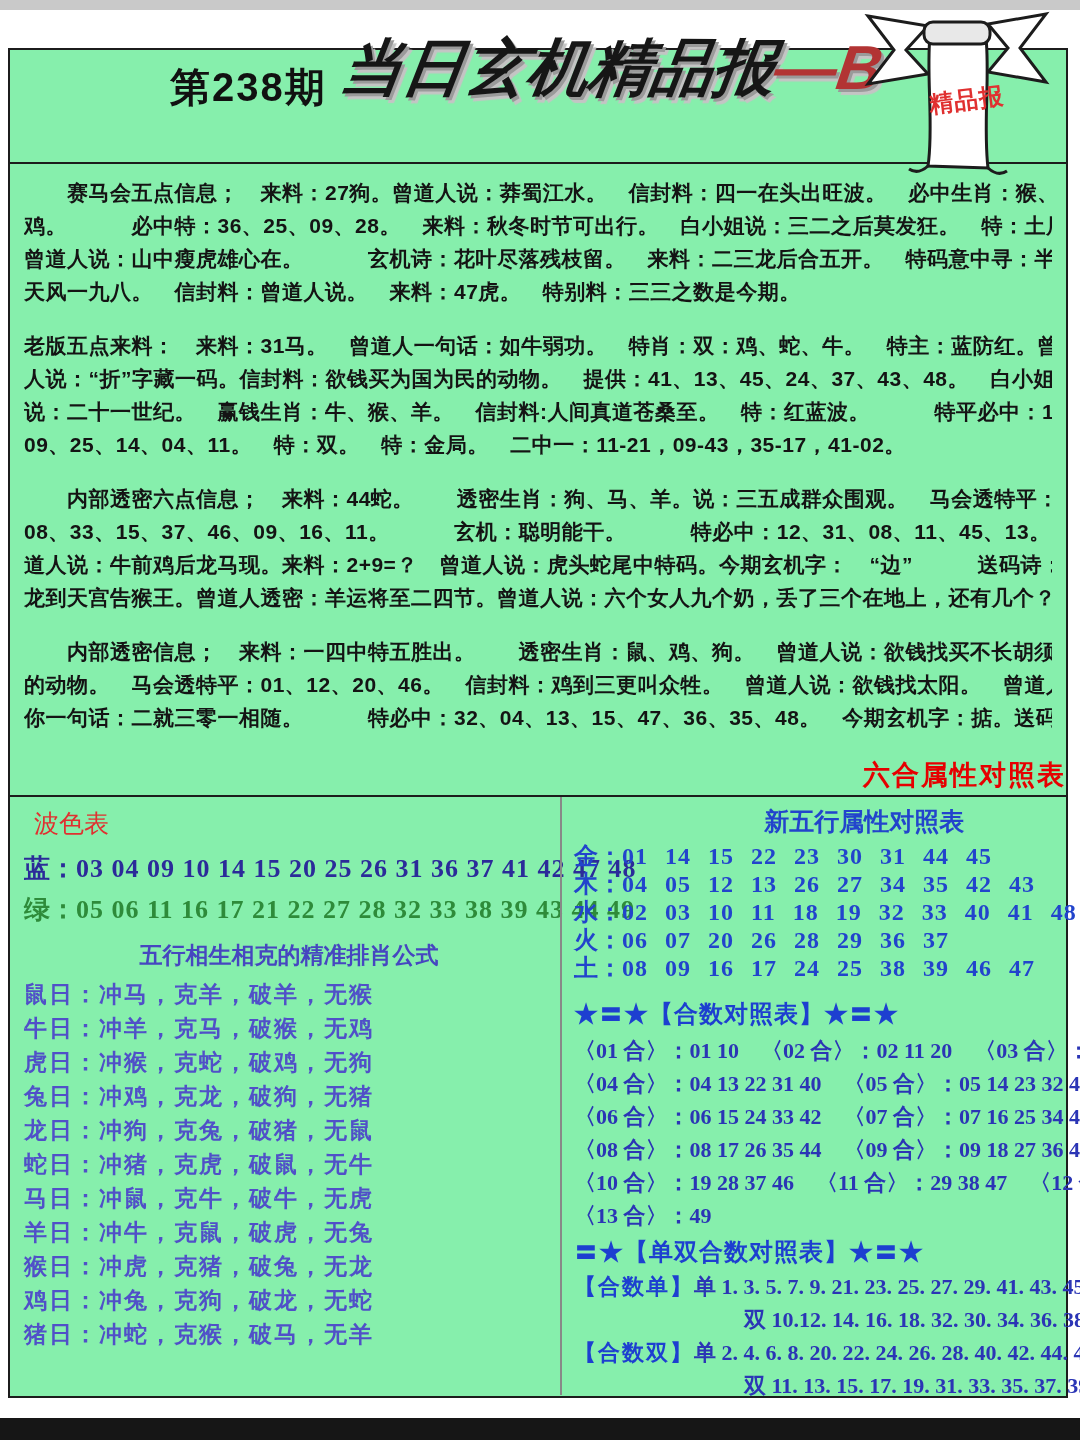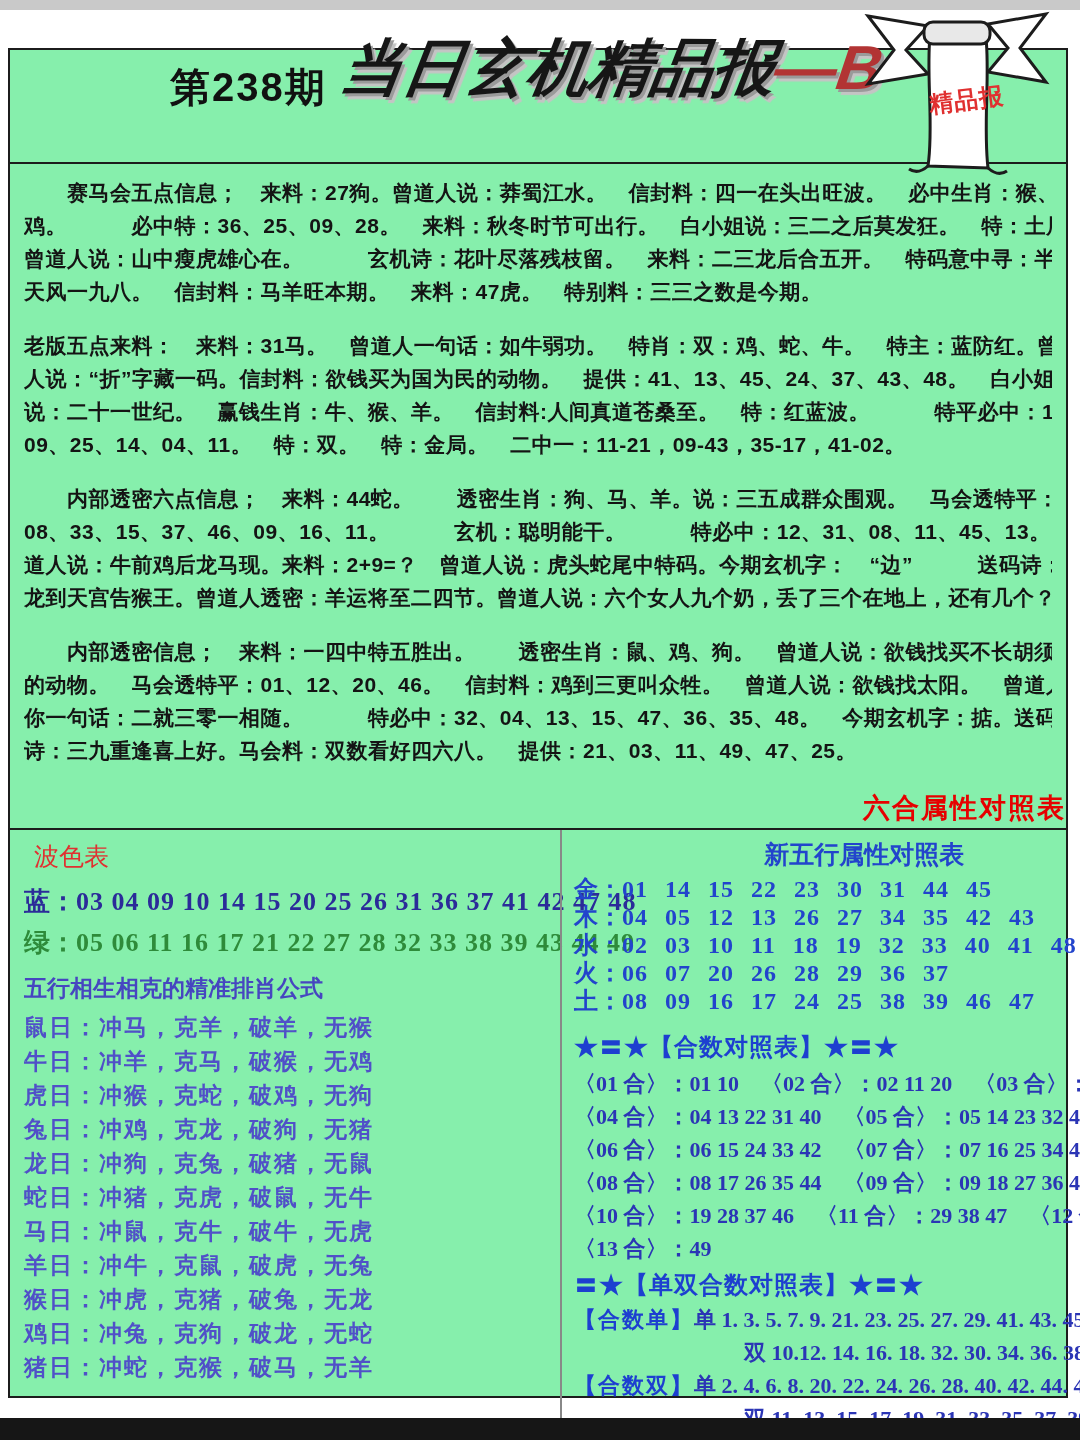--- a/index.html
+++ b/index.html
@@ -52,21 +52,21 @@
 
   
   .columns{display:flex;height:598px;}
   .col-left{width:550px;box-sizing:border-box;padding:8px 6px 0 14px;}
   .col-right{flex:1;box-sizing:border-box;border-left:2px solid #888;padding:6px 6px 0 12px;}
 
   .bose-title{font-size:25px;font-weight:400;color:#e03030;margin:2px 0 8px 10px;}
   .bose-row{font-size:26px;font-weight:700;line-height:40px;white-space:nowrap;}
   .bose-row .nums{font-family:"Liberation Serif",serif;letter-spacing:1px;}
 
-  .formula-title{font-size:23px;font-weight:700;color:#4646c0;margin:10px 0 6px 0;}
+  .formula-title{font-size:23px;font-weight:700;color:#4646c0;margin:10px 0 6px 0;text-align:center;}
   .formula-line{
     font-size:23px;font-weight:700;color:#5050c8;line-height:34px;white-space:nowrap;
     letter-spacing:2px;
   }
 
   .wuxing-title{font-size:25px;font-weight:700;color:#2244cc;text-align:center;margin:2px 40px 4px 0;}
   .wuxing-row{font-size:24px;font-weight:700;color:#2244cc;line-height:28px;white-space:nowrap;}
   .wuxing-row .nums{font-family:"Liberation Serif",serif;word-spacing:10px;letter-spacing:1px;}
 
   .hesu-title{font-size:24px;font-weight:700;color:#1d3fd0;margin:16px 0 4px 0;letter-spacing:1px;}
@@ -106,39 +106,38 @@
         </svg>
         <div class="ribbon-text">精品报</div>
       </div>
     </div>
 
     <div class="paras">
         <div class="para">
           <div class="line">　　赛马会五点信息；　来料：27狗。曾道人说：莽蜀江水。　信封料：四一在头出旺波。　必中生肖：猴、马、</div>
           <div class="line">鸡。　　　必中特：36、25、09、28。　来料：秋冬时节可出行。　白小姐说：三二之后莫发狂。　特：土局。</div>
           <div class="line">曾道人说：山中瘦虎雄心在。　　　玄机诗：花叶尽落残枝留。　来料：二三龙后合五开。　特码意中寻：半岭</div>
-          <div class="line">天风一九八。　信封料：马羊旺本期。　来料：47虎。　特别料：三三之数是今期。</div>
+          <div class="line">天风一九八。　信封料：曾道人说。　来料：47虎。　特别料：三三之数是今期。</div>
         </div>
         <div class="para">
           <div class="line">老版五点来料：　来料：31马。　曾道人一句话：如牛弱功。　特肖：双：鸡、蛇、牛。　特主：蓝防红。曾道</div>
           <div class="line">人说：“折”字藏一码。信封料：欲钱买为国为民的动物。　提供：41、13、45、24、37、43、48。　白小姐</div>
           <div class="line">说：二十一世纪。　赢钱生肖：牛、猴、羊。　信封料:人间真道苍桑至。　特：红蓝波。　　　特平必中：17、</div>
           <div class="line">09、25、14、04、11。　特：双。　特：金局。　二中一：11-21，09-43，35-17，41-02。</div>
         </div>
         <div class="para">
           <div class="line">　　内部透密六点信息；　来料：44蛇。　　透密生肖：狗、马、羊。说：三五成群众围观。　马会透特平：</div>
           <div class="line">08、33、15、37、46、09、16、11。　　　玄机：聪明能干。　　　特必中：12、31、08、11、45、13。曾</div>
           <div class="line">道人说：牛前鸡后龙马现。来料：2+9=？　曾道人说：虎头蛇尾中特码。今期玄机字：　“边”　　　送码诗：</div>
           <div class="line">龙到天宫告猴王。曾道人透密：羊运将至二四节。曾道人说：六个女人九个奶，丢了三个在地上，还有几个？</div>
         </div>
         <div class="para">
           <div class="line">　　内部透密信息；　来料：一四中特五胜出。　　透密生肖：鼠、鸡、狗。　曾道人说：欲钱找买不长胡须</div>
           <div class="line">的动物。　马会透特平：01、12、20、46。　信封料：鸡到三更叫众牲。　曾道人说：欲钱找太阳。　曾道人送</div>
           <div class="line">你一句话：二就三零一相随。　　　特必中：32、04、13、15、47、36、35、48。　今期玄机字：掂。送码</div>
-          <div class="line">诗：三九重逢喜上好。马会料：双数看好四六八。　提供：21、03、11、49、47、25。</div>
         </div>
       </div>
 
     <div class="sec-title-bar">
       <span class="sec-title">六合属性对照表</span>
     </div>
 
     <div class="columns">
       <div class="col-left">
         <div class="bose-title">波色表</div>

